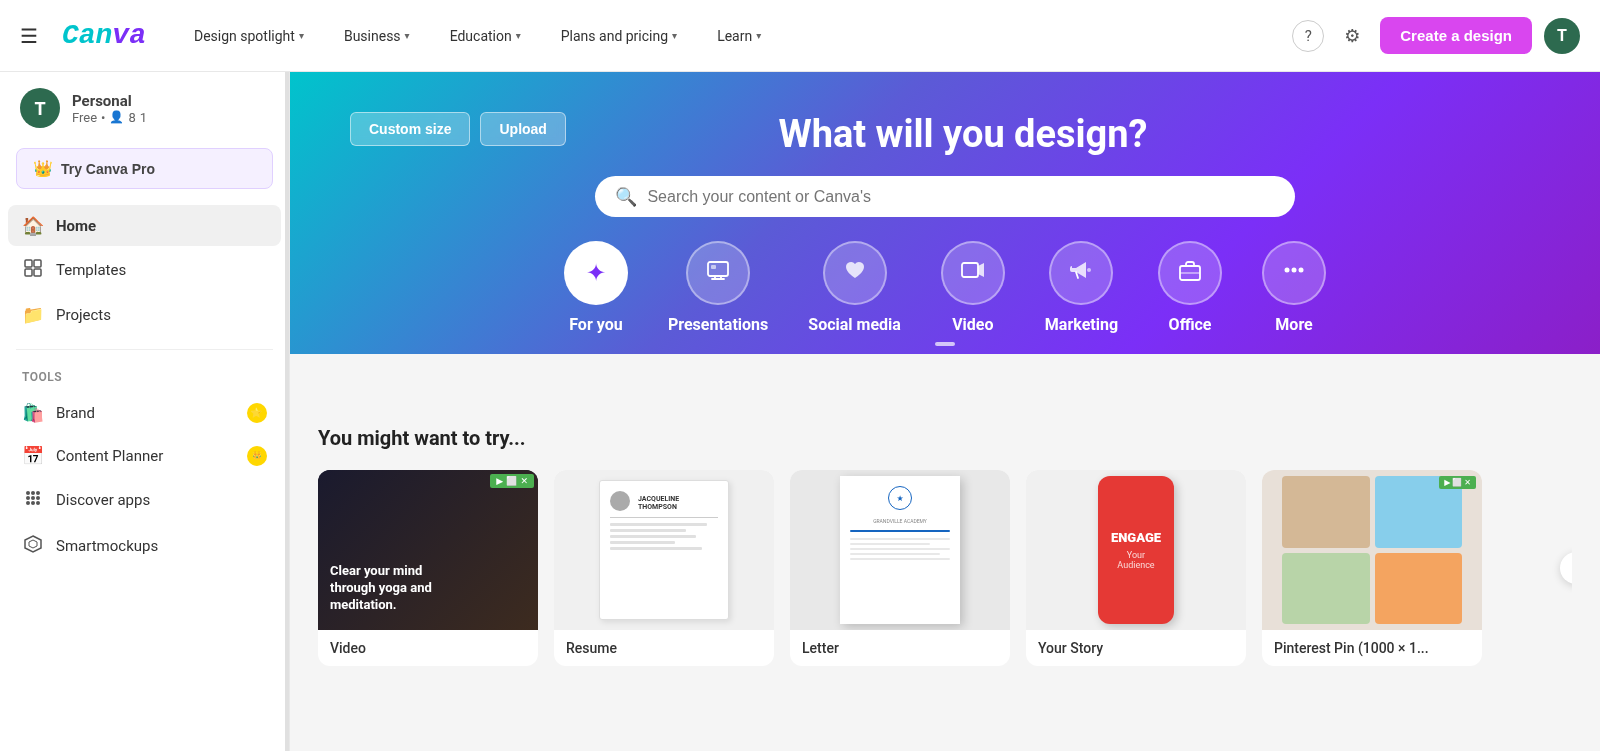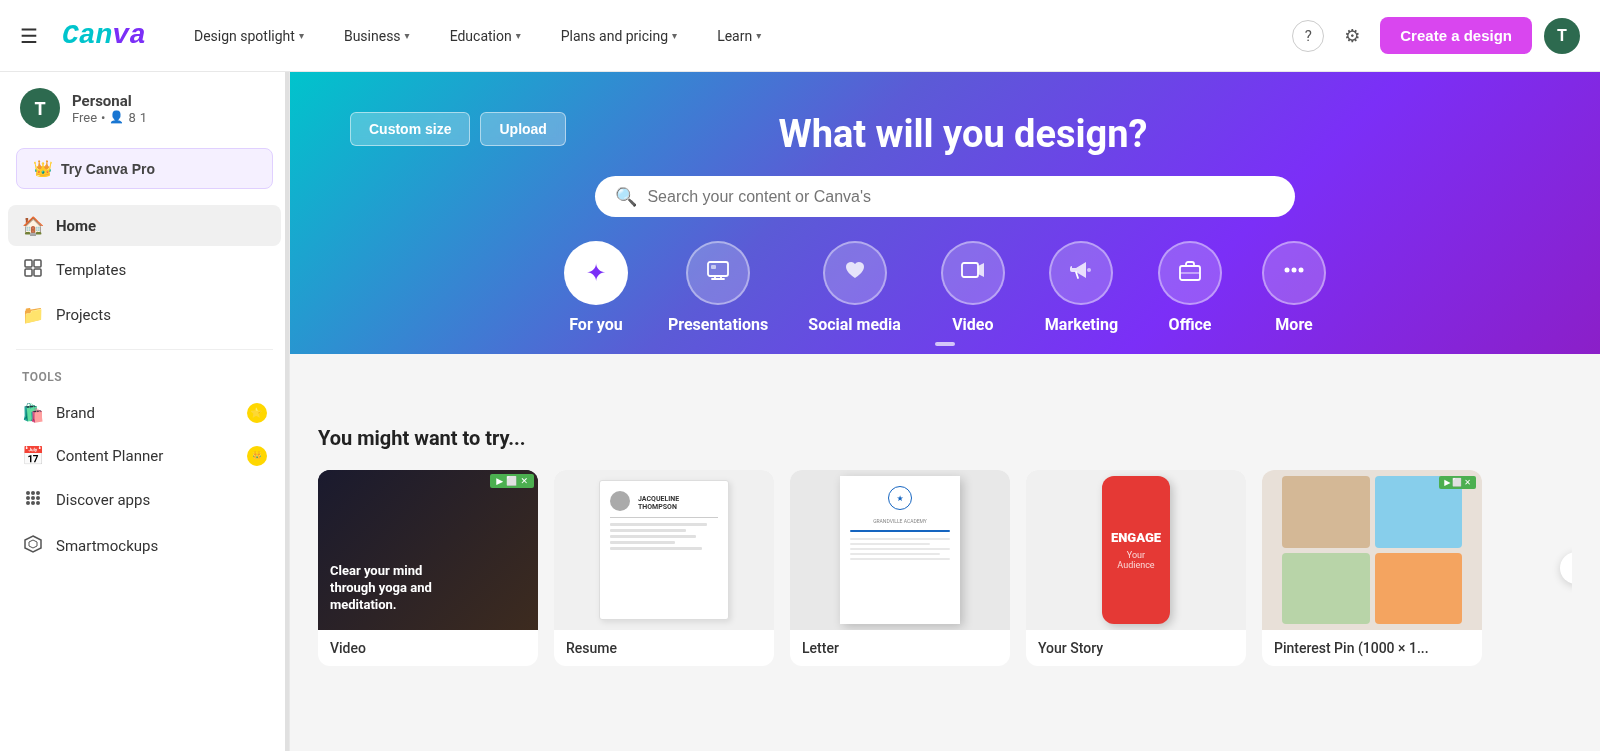--- a/index.html
+++ b/index.html
@@ -376,21 +376,21 @@
               <div style="height:2px;background:#e8e8e8;border-radius:1px;margin-bottom:3px;"></div>
               <div style="height:2px;background:#e8e8e8;border-radius:1px;margin-bottom:3px;width:90%;"></div>
               <div style="height:2px;background:#e8e8e8;border-radius:1px;margin-bottom:3px;"></div>
             </div>
           </div>
           <div class="card-label">Letter</div>
         </div>
 
         <div class="card">
           <div class="card-thumb" style="background:#f0f0f0;display:flex;justify-content:center;align-items:center;">
-            <div style="background:#E53935;width:68px;height:148px;border-radius:12px;padding:10px;display:flex;flex-direction:column;justify-content:center;align-items:center;box-shadow:3px 3px 10px rgba(0,0,0,0.2);">
+            <div style="background:#E53935;width:76px;height:148px;border-radius:12px;padding:10px;display:flex;flex-direction:column;justify-content:center;align-items:center;box-shadow:3px 3px 10px rgba(0,0,0,0.2);">
               <div style="color:#fff;font-size:13px;font-weight:900;text-align:center;line-height:1.2;">ENGAGE</div>
               <div style="color:rgba(255,255,255,0.8);font-size:9px;text-align:right;margin-top:4px;">Your</div>
               <div style="color:rgba(255,255,255,0.8);font-size:9px;text-align:center;">Audience</div>
             </div>
           </div>
           <div class="card-label">Your Story</div>
         </div>
 
         <div class="card" style="flex: 0 0 220px;">
           <div class="card-thumb" style="background:#e8e0d8;display:flex;align-items:center;justify-content:center;padding:8px;position:relative;">

